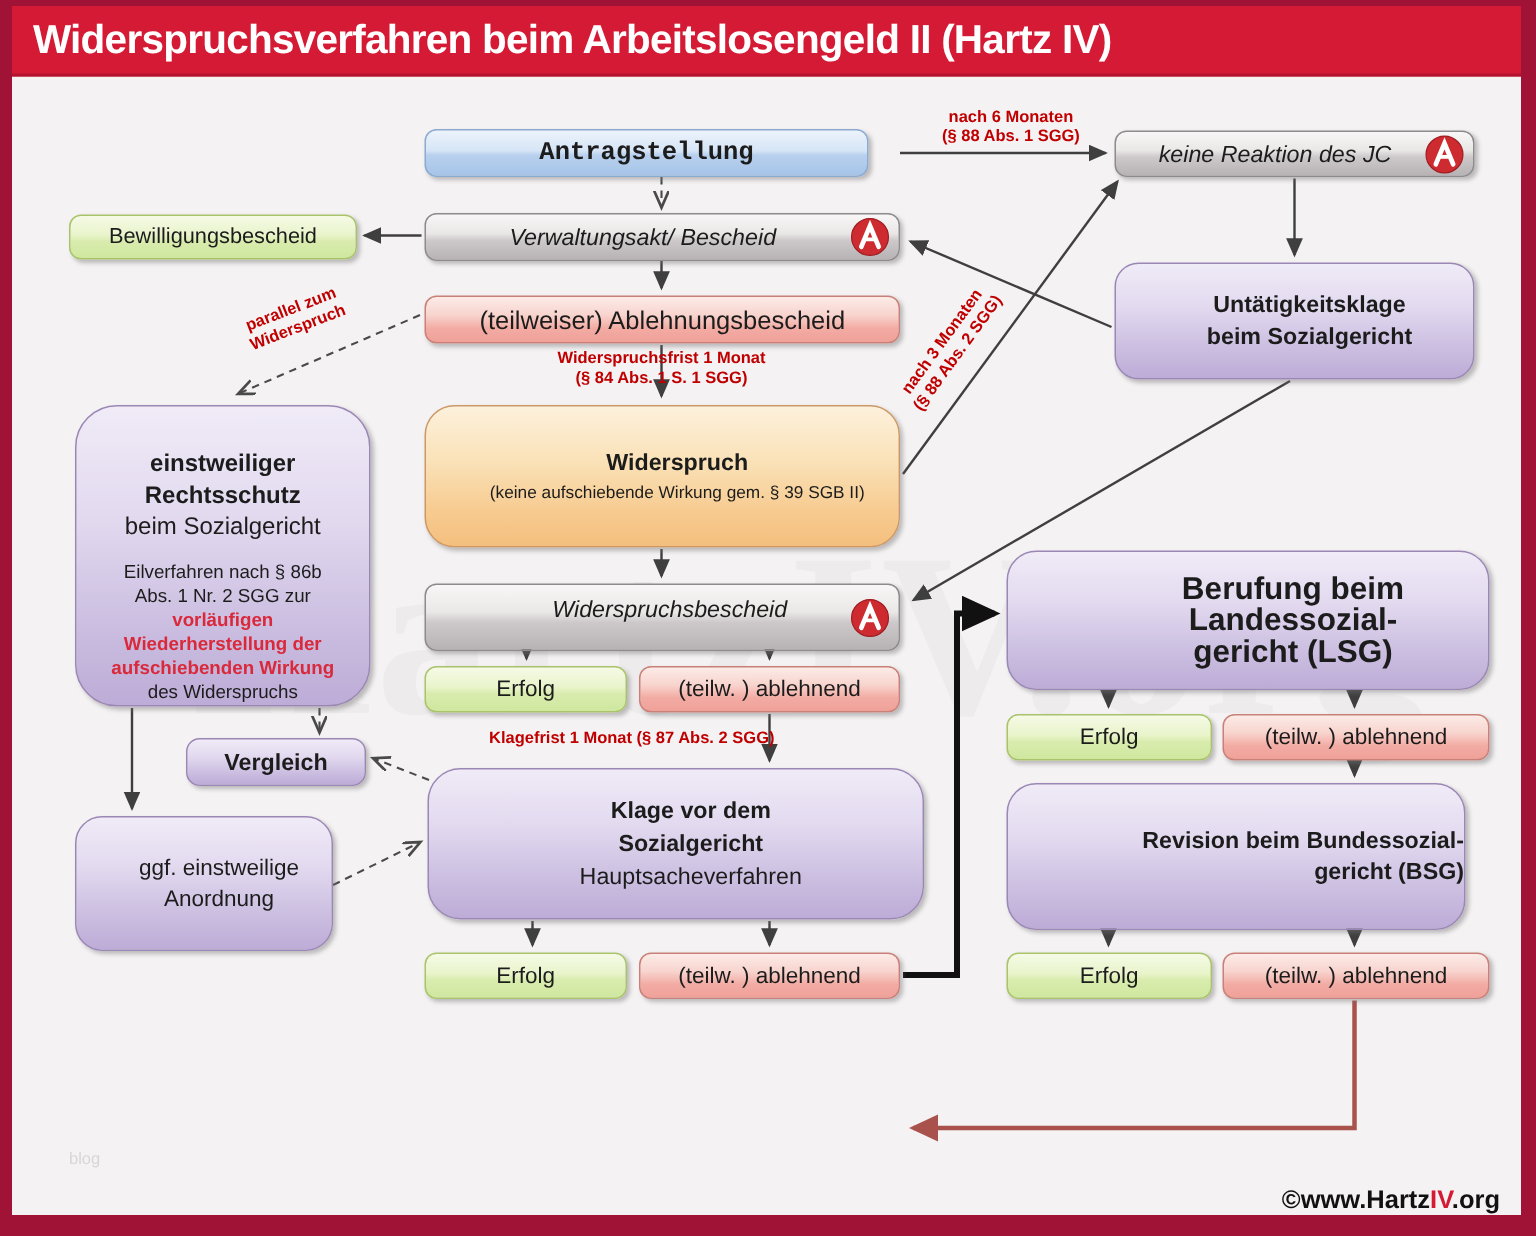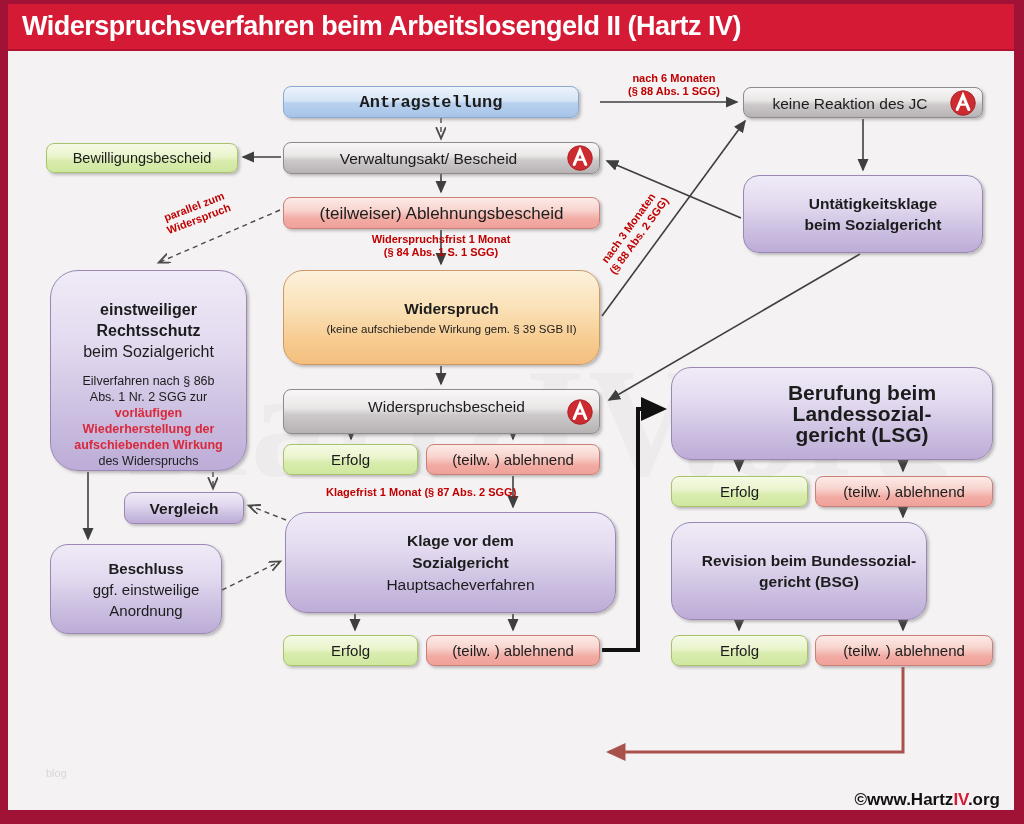--- a/index.html
+++ b/index.html
@@ -23,21 +23,21 @@
   .node{
     position:absolute;box-sizing:border-box;text-align:center;
     color:#1c1c1c;box-shadow:2px 2px 3px rgba(120,115,118,0.45);
   }
   .blue{
     background:linear-gradient(#ecf3fb,#d6e5f6 45%,#b8d0ee 55%,#a6c4e8);
     border:1px solid #8aaad0;border-radius:8px;
   }
   .gray{
     background:linear-gradient(#f8f6f6,#eae7e7 42%,#cdc9ca 58%,#b7b3b4);
-    border:1px solid #8f8a8b;border-radius:8px;
+    border:1px solid #8f8a8b;border-radius:8px;font-style:italic;
   }
   .green{
     background:linear-gradient(#f5fae6,#e9f4cb 45%,#d9ecae 60%,#cfe79f);
     border:1px solid #a9c36b;border-radius:8px;
   }
   .pink{
     background:linear-gradient(#fcebe7,#f8d4ce 40%,#f2aba3 70%,#efa199);
     border:1px solid #c98078;border-radius:8px;
   }
   .purple{
@@ -247,27 +247,26 @@
   <div class="node purple" style="left:277px;top:508px;width:331px;height:101px;border-radius:22px;">
     <div class="center-col" style="font-size:15.5px;line-height:22px;">
       <div class="bold">Klage vor dem</div>
       <div class="bold">Sozialgericht</div>
       <div>Hauptsacheverfahren</div>
     </div>
   </div>
 
   <div class="node purple" style="left:42px;top:540px;width:172px;height:90px;border-radius:18px;">
     <div class="center-col" style="font-size:15px;line-height:21px;">
-      <div class="bold">Beschluss</div>
       <div>ggf. einstweilige</div>
       <div>Anordnung</div>
     </div>
   </div>
 
-  <div class="node purple" style="left:663px;top:518px;width:256px;height:98px;border-radius:20px;">
+  <div class="node purple" style="left:663px;top:518px;width:306px;height:98px;border-radius:20px;text-align:right;">
     <div class="center-col" style="font-size:15.5px;font-weight:bold;line-height:21px;">
       <div>Revision beim Bundessozial-</div>
       <div>gericht (BSG)</div>
     </div>
   </div>
 
   <div class="node green" style="left:275px;top:631px;width:135px;height:31px;">
     <div style="font-size:15px;line-height:30px;">Erfolg</div>
   </div>
   <div class="node pink" style="left:418px;top:631px;width:174px;height:31px;">

